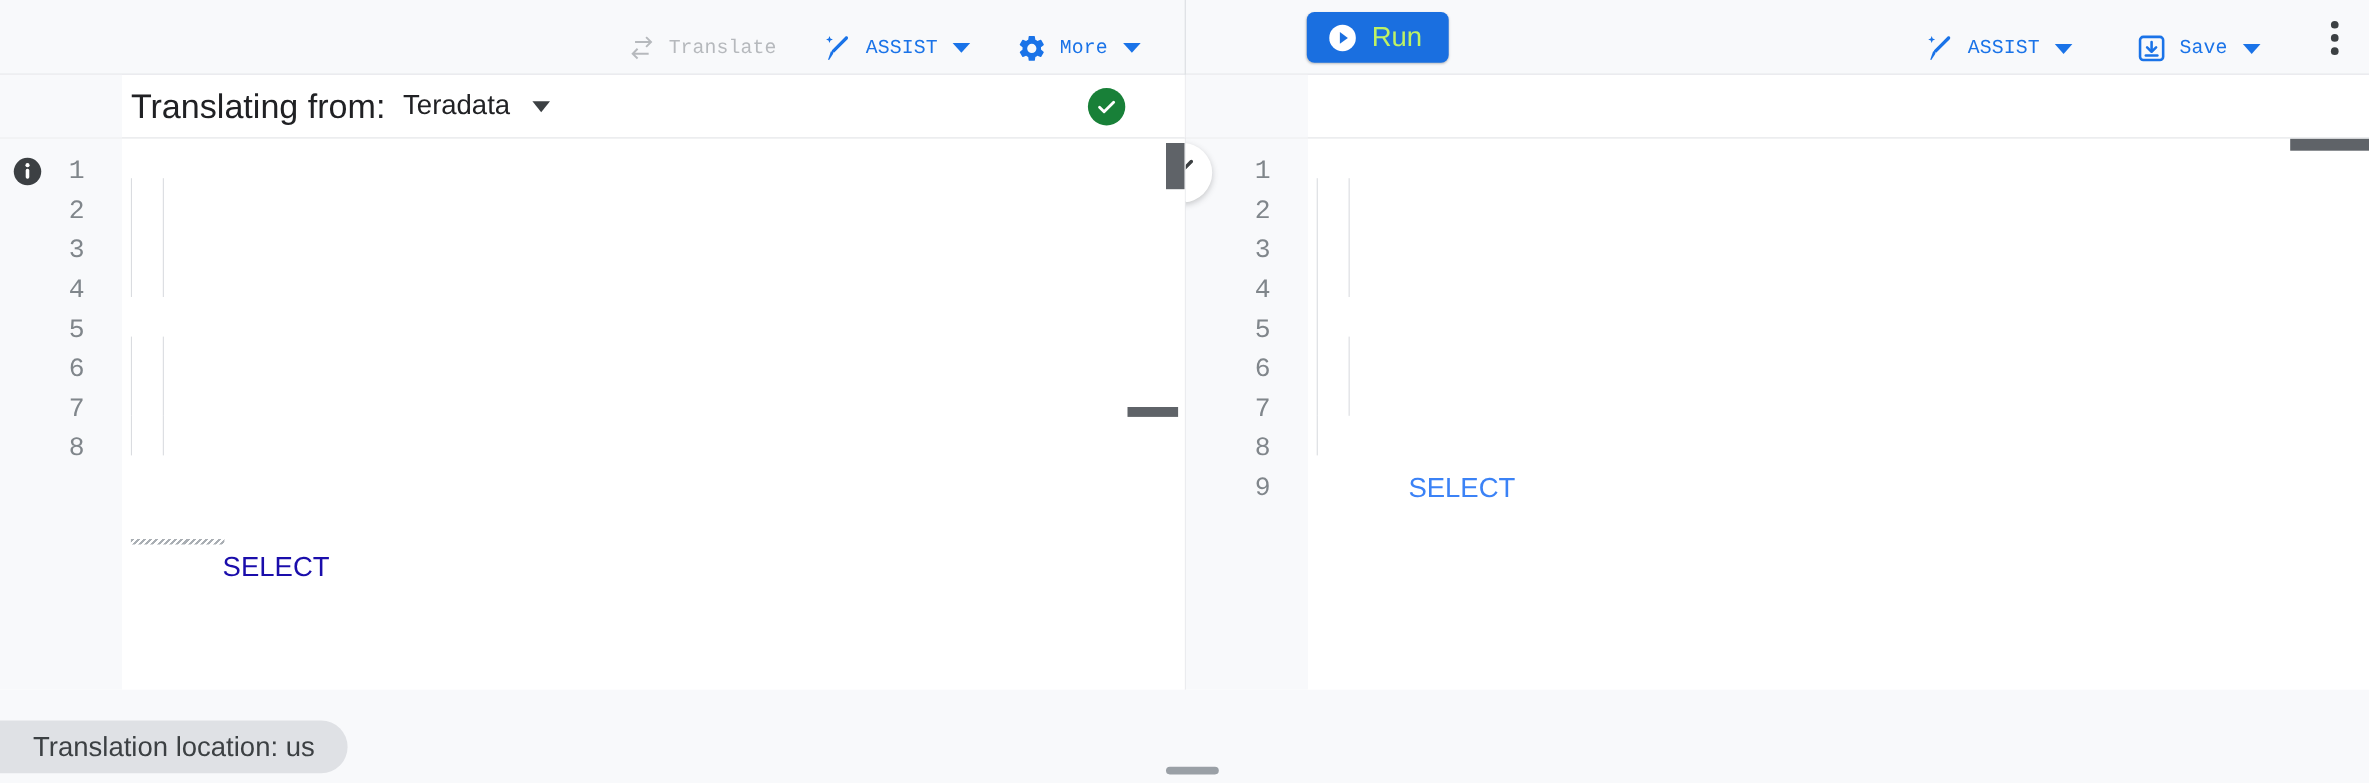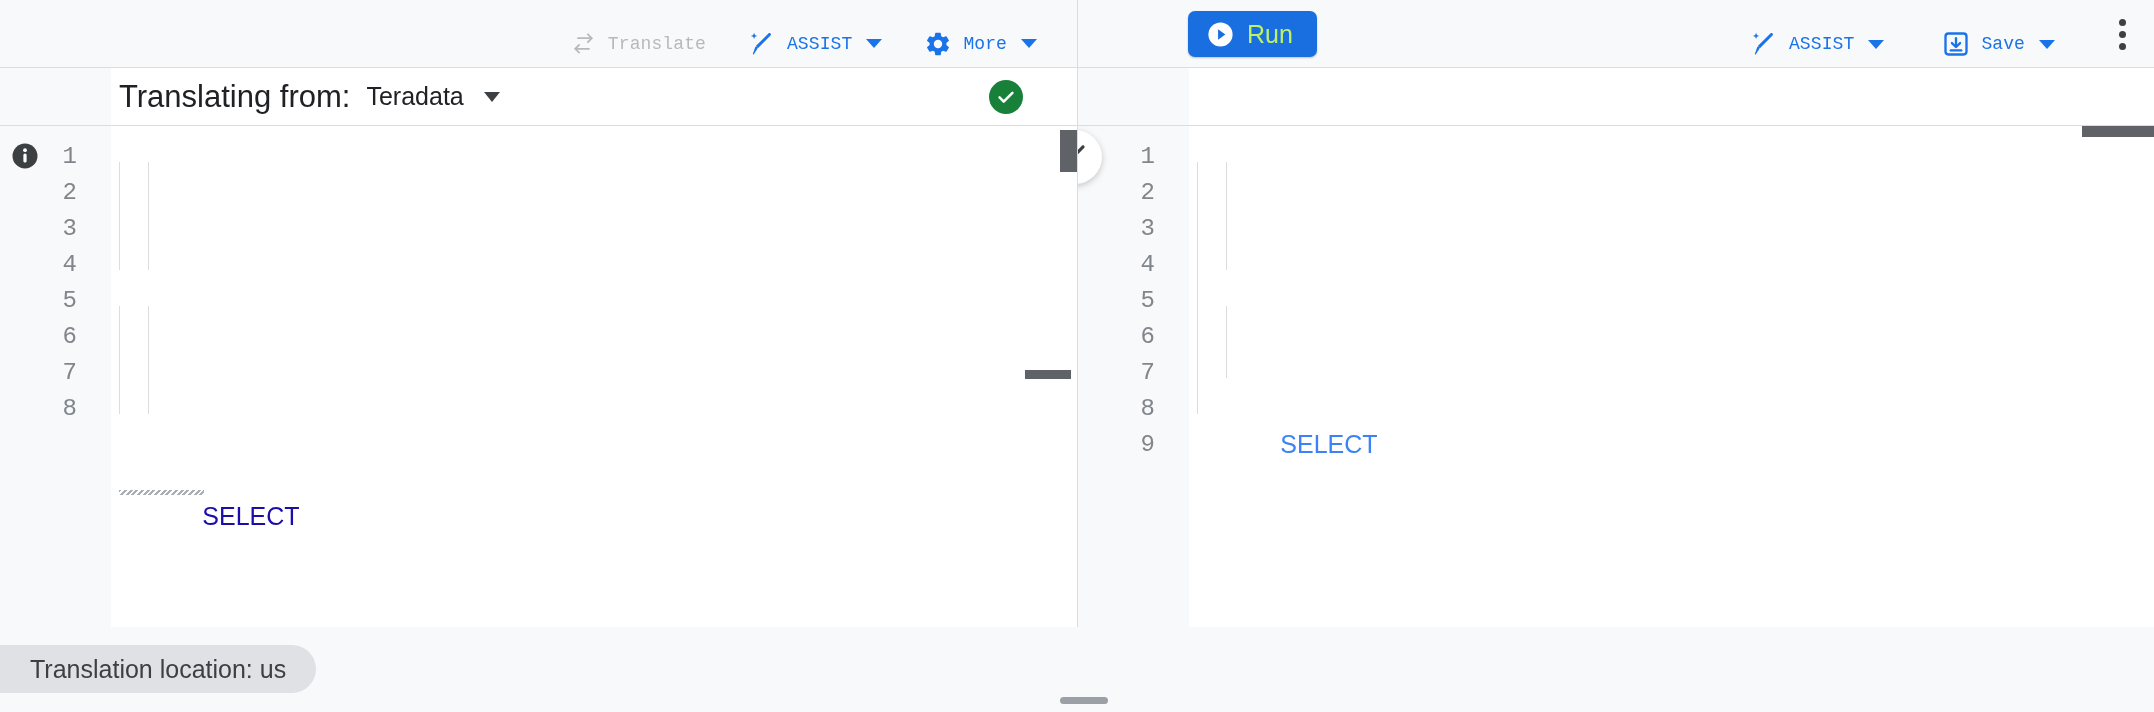--- a/index.html
+++ b/index.html
@@ -117,21 +117,21 @@
   .hthumb { position:absolute; height:9px; background:#5f6368; }
   .fab {
     position:absolute; width:54px;height:54px;border-radius:50%;
     background:#fff; box-shadow:0 2px 6px rgba(60,64,67,.28);
     display:flex;align-items:center;justify-content:center; cursor:pointer; z-index:6;
   }
 
   
   .footer { position:absolute; left:0; top:627px; width:2154px; height:85px; background:#f8f9fb; }
   .chip {
-    position:absolute; left:0; top:18px; height:48px;
+    position:absolute; left:0; top:28px; height:48px;
     background:#dfe1e5; color:#3c4043; border-radius:0 24px 24px 0;
     display:flex; align-items:center; padding:0 30px; font-size:25px; white-space:nowrap;
   }
   .drag-handle {
     position:absolute; left:1060px; top:697px; width:48px;height:7px;
     background:#9aa0a6; border-radius:4px; cursor:row-resize;
   }
 </style>
 </head>
 <body>

